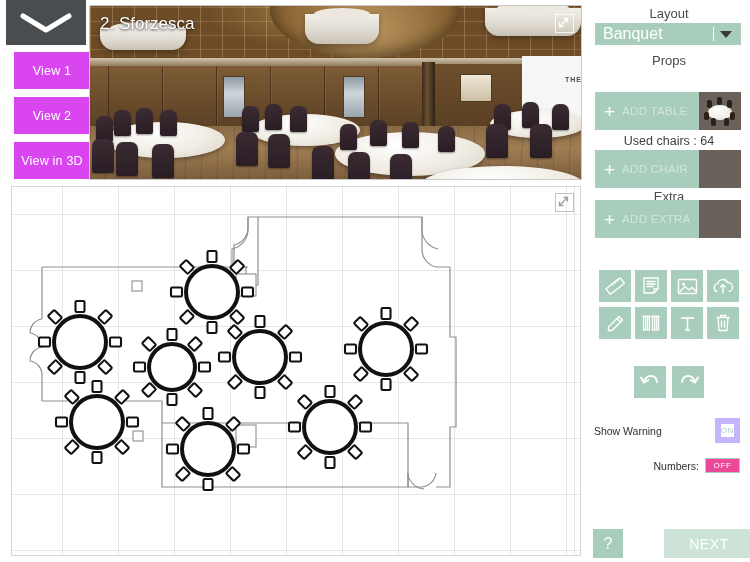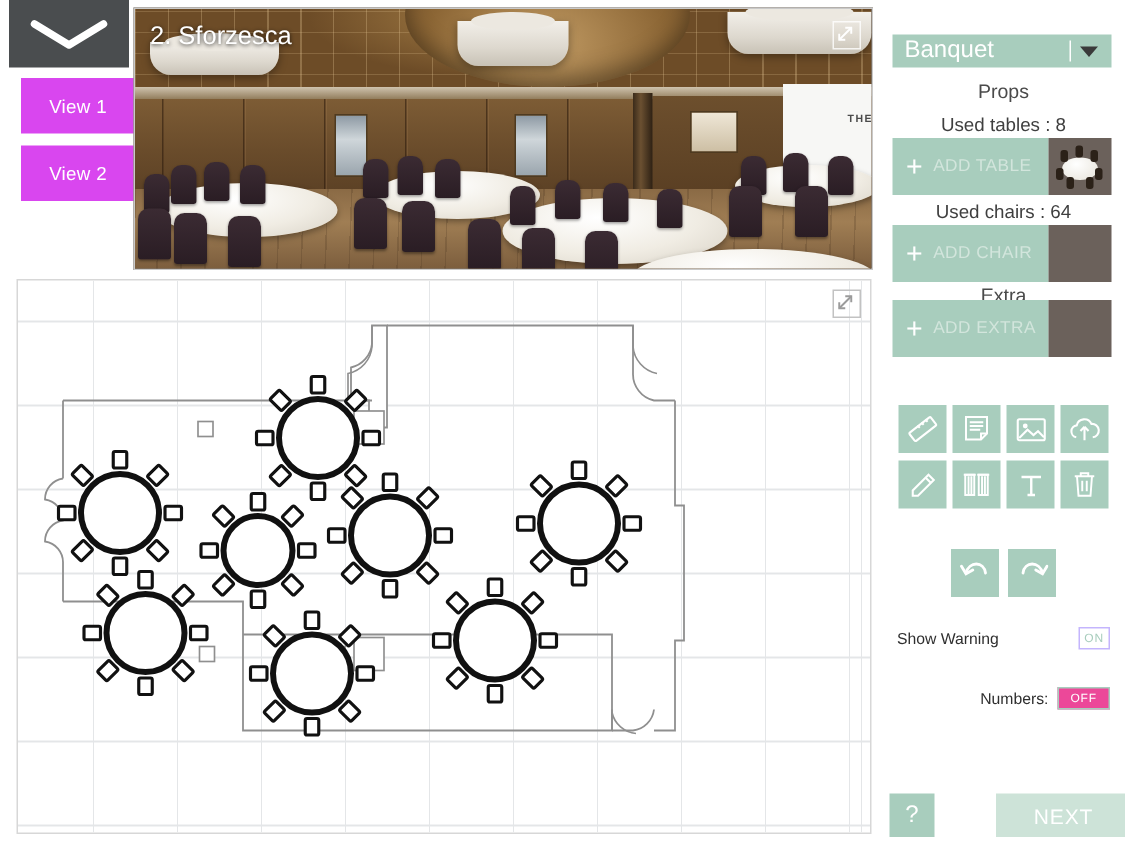--- a/index.html
+++ b/index.html
@@ -317,21 +317,21 @@
   .toggle-label {
     font-size:10.5px; color:#2f2f2f; margin-right:6px; white-space:nowrap;
   }
   .toggle {
     width:33px; height:13px;
     display:flex; align-items:center; justify-content:center;
     font-size:8px; letter-spacing:.6px;
     cursor:pointer;
   }
   .toggle.on {
-    background:#ffffff; border:1px solid #c4b5fd; color:#a8cdbd;margin-left:47px;
+    background:#ffffff; border:6px solid #c4b5fd; color:#a8cdbd;margin-left:47px;
   }
   .toggle.off {
     background:#ec4899; border:1px solid #a8cdbd; color:#ffffff;
   }
 
   #help-btn {
     position:absolute; left:5px; top:529px;
     width:30px; height:29px;
     background:#a8cdbd;
     color:#ffffff; font-size:16px;
@@ -356,20 +356,23 @@
       <svg width="52" height="20" viewBox="0 0 52 20">
         <polyline points="3,3 26,17 49,3" fill="none" stroke="#ffffff" stroke-width="5" stroke-linecap="round" stroke-linejoin="round"></polyline>
       </svg>
     </span>
   </div>
   <div class="view-btn" id="view-1">
     <span>View 1</span>
   </div>
   <div class="view-btn" id="view-2">
     <span>View 2</span>
+  </div>
+  <div class="view-btn" id="view-3d">
+    <span>View in 3D</span>
   </div>
 </div>
 
 <div id="photo-panel">
   <div class="photo-art">
     <div class="ph-ceiling"></div>
     <div class="ph-ceil-grid"></div>
     <div class="ph-dome"></div>
     <div class="ph-cornice"></div>
     <div class="ph-wall"></div>
@@ -555,29 +558,29 @@
     <svg width="15" height="15" viewBox="0 0 15 15">
       <line x1="3.5" y1="11.5" x2="11.5" y2="3.5" stroke-width="1.3"></line>
       <polyline points="7.5,3.5 11.5,3.5 11.5,7.5" fill="none" stroke-width="1.3"></polyline>
       <polyline points="7.5,11.5 3.5,11.5 3.5,7.5" fill="none" stroke-width="1.3"></polyline>
     </svg>
   </div>
 </div>
 
 <div id="right-panel">
 
+  <div class="section-head" id="layout-head">Layout</div>
   <div class="dropdown">
     <span class="dd-value">Banquet</span>
     <span class="dd-sep"></span>
     <span class="dd-arrow"></span>
   </div>
 
   <div class="section-head" id="props-head">Props</div>
 
-  <div class="count-label" id="tables-count">Used tables : 8</div>
   <div class="add-row" id="add-table-row">
     <div class="add-main">
       <span class="add-plus">+</span>
       <span class="add-text">ADD TABLE</span>
     </div>
     <div class="add-thumb">
       <div class="thumb-table"></div>
       <div class="thumb-chair" style="left:18px;top:5px;"></div>
       <div class="thumb-chair" style="left:8px;top:8px;"></div>
       <div class="thumb-chair" style="left:28px;top:8px;"></div>

